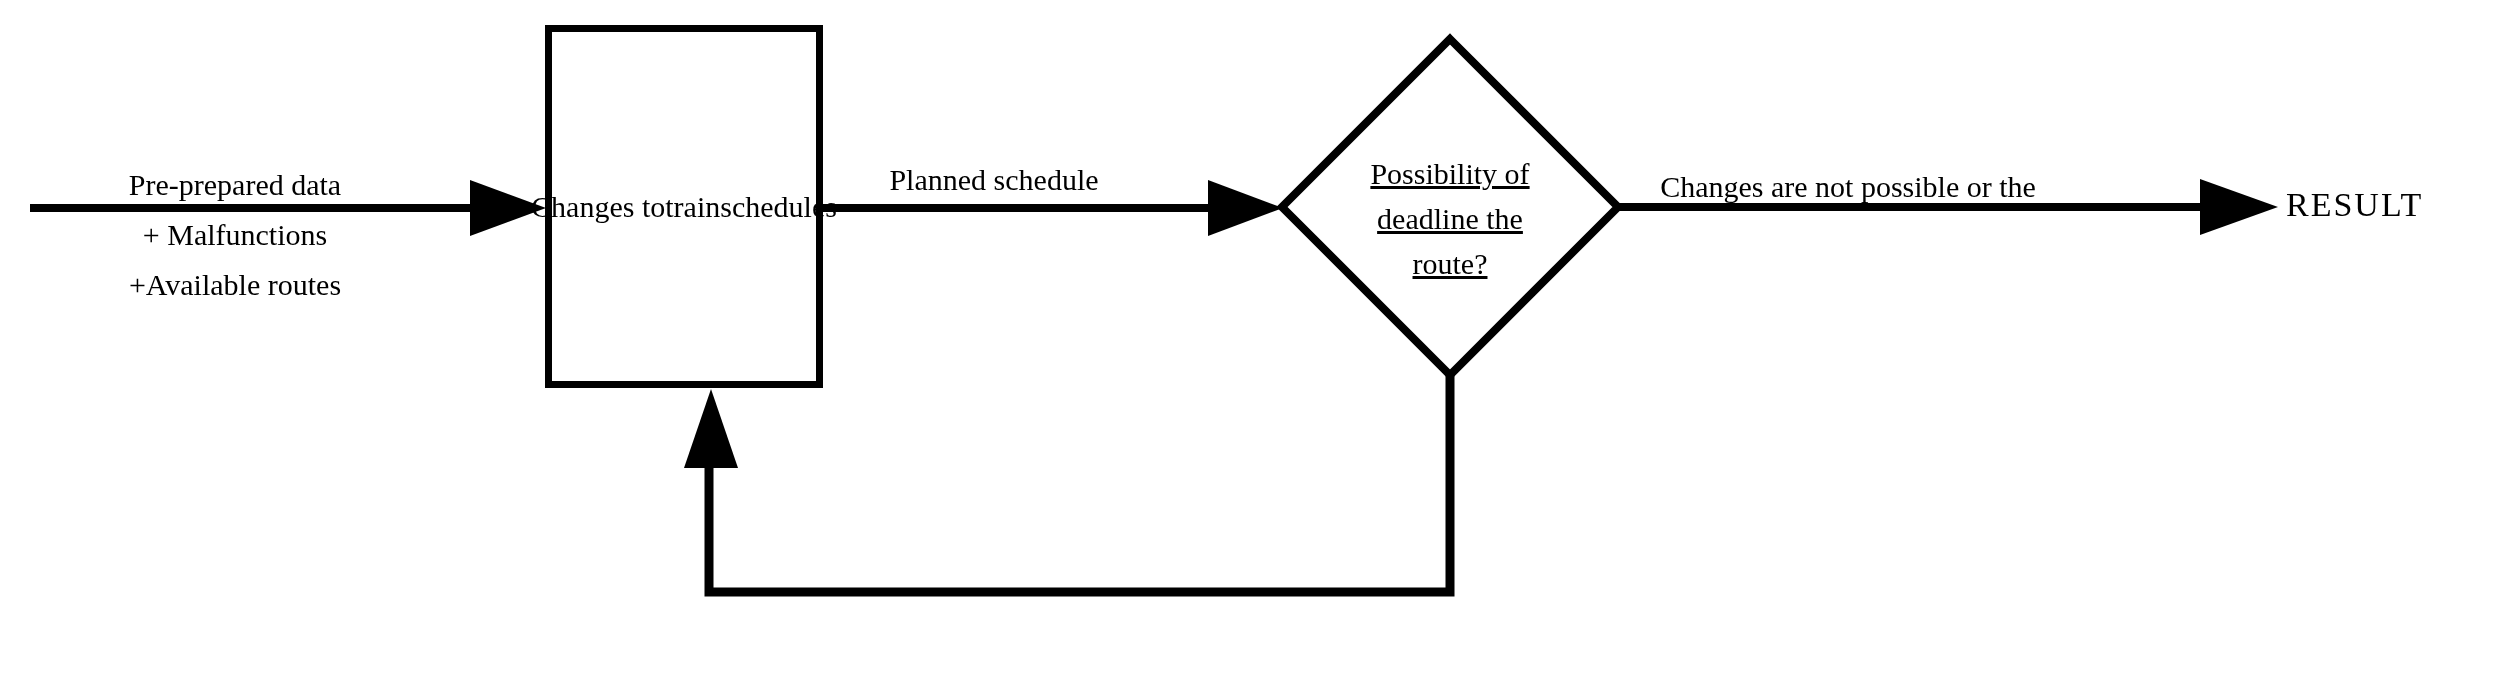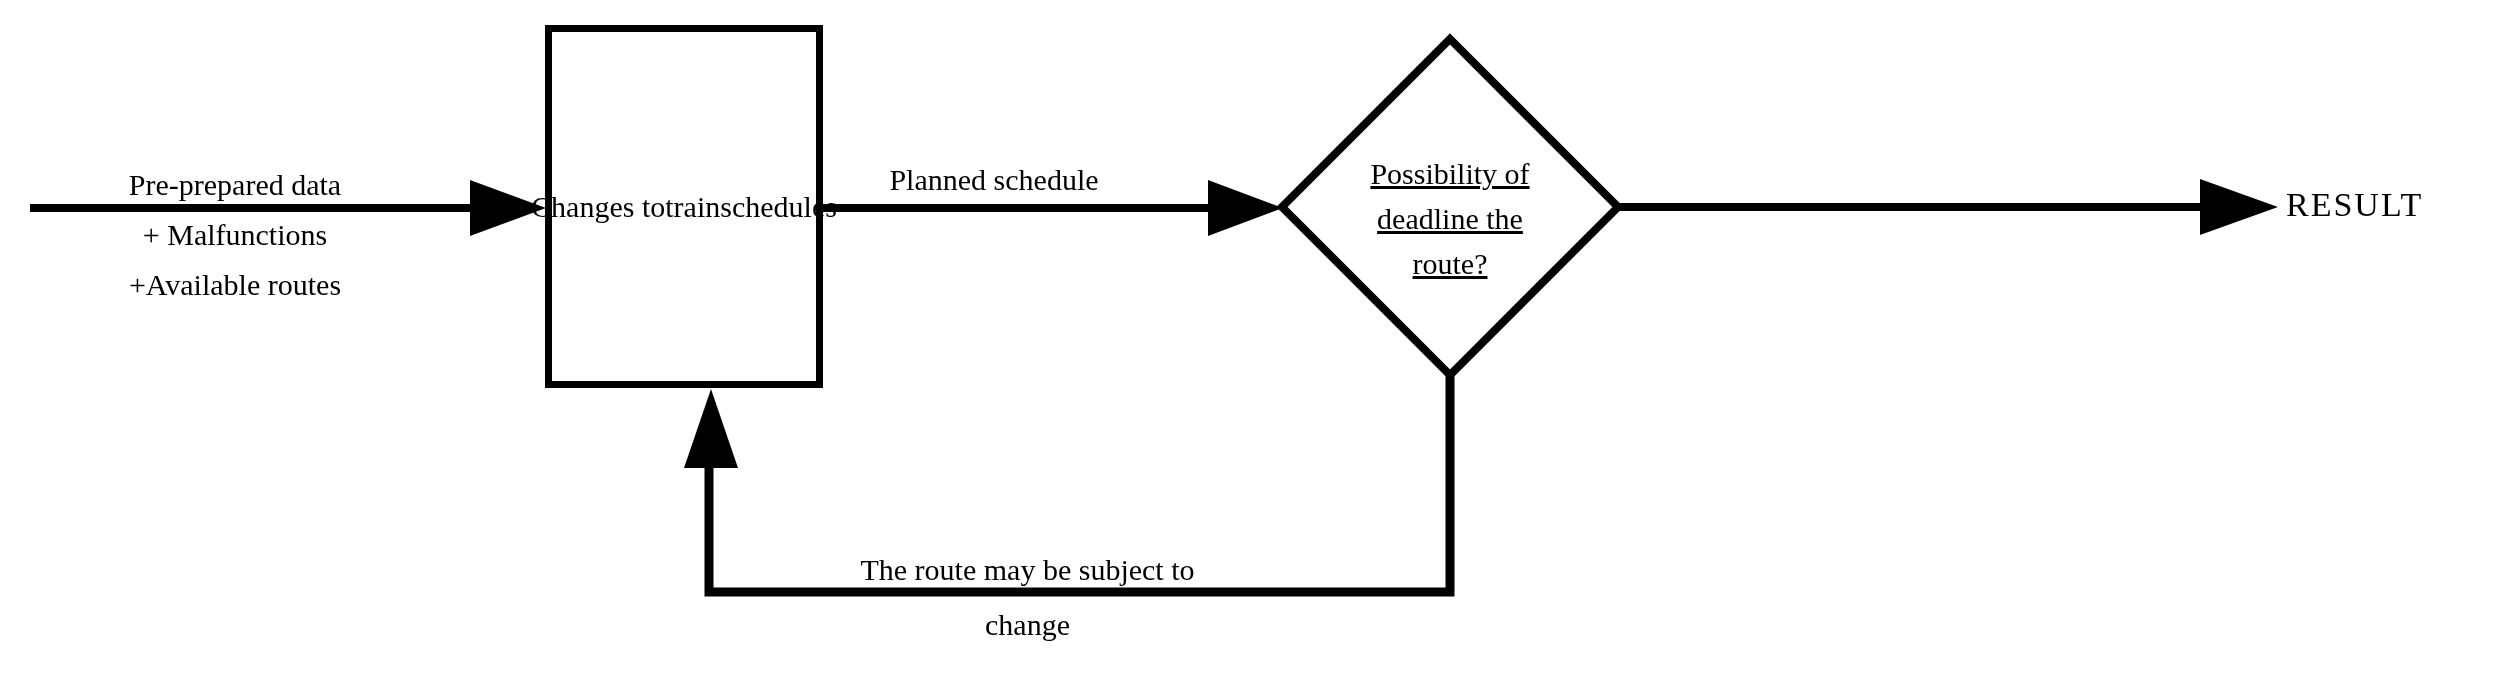--- a/index.html
+++ b/index.html
@@ -123,24 +123,21 @@
     <span class="line">Planned schedule</span>
   </div>
 
   <div class="label decision-label">
     <span class="line">Possibility of</span>
     <span class="line">deadline the</span>
     <span class="line">route?</span>
   </div>
 
   <div class="label output-label">
+    <span class="line">Changes are not possible or the</span>
   </div>
 
-  <div class="label feedback-label">
-    <span class="line">The route may be subject to</span>
-    <span class="line">change</span>
-  </div>
 
   <div class="label result-label">
     <span class="line">RESULT</span>
   </div>
 
 </div>
 
 </body></html>

